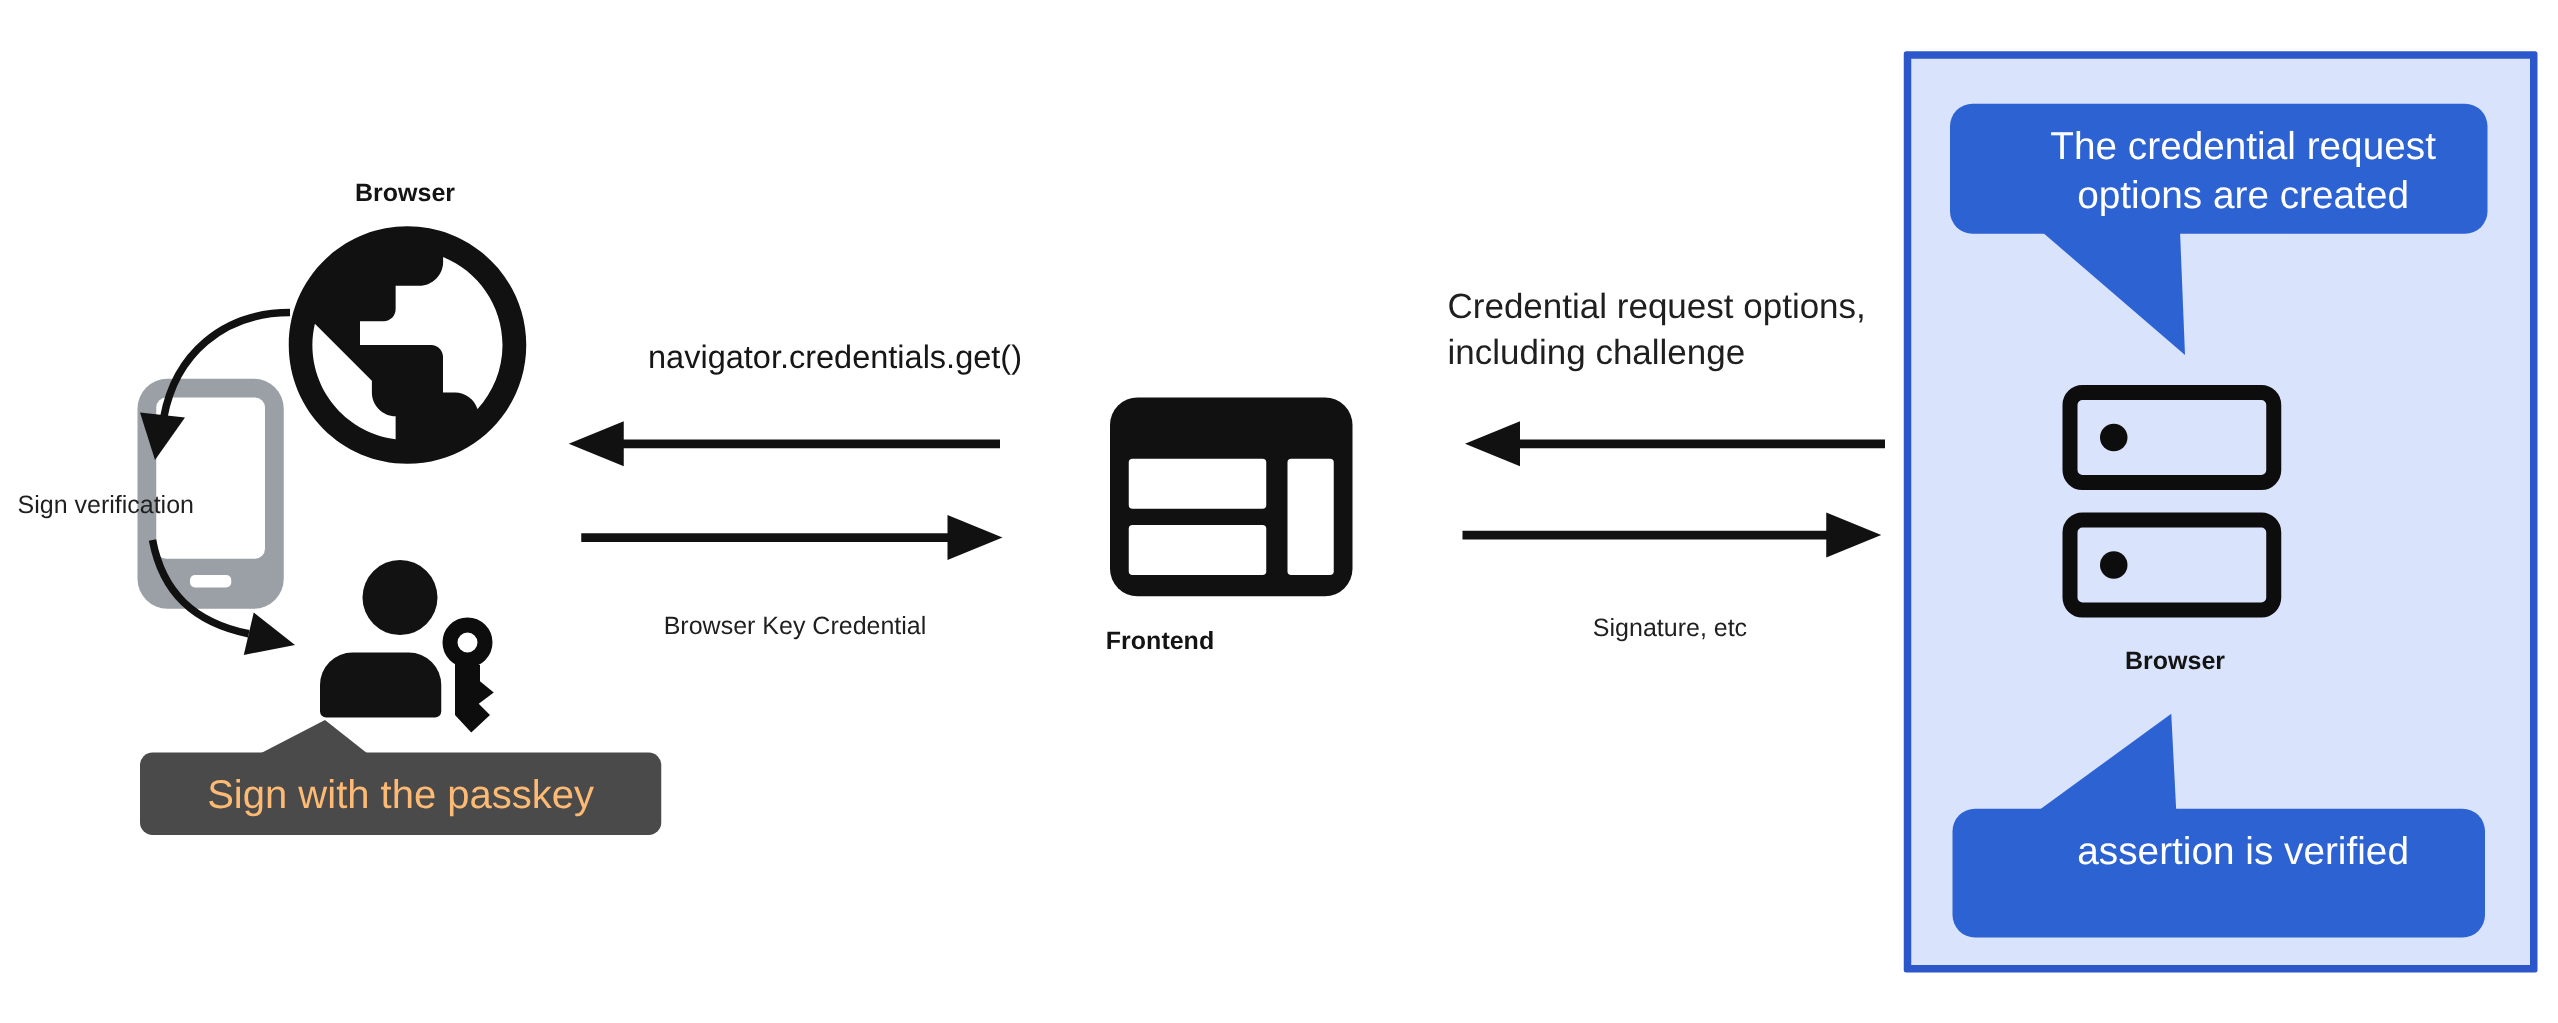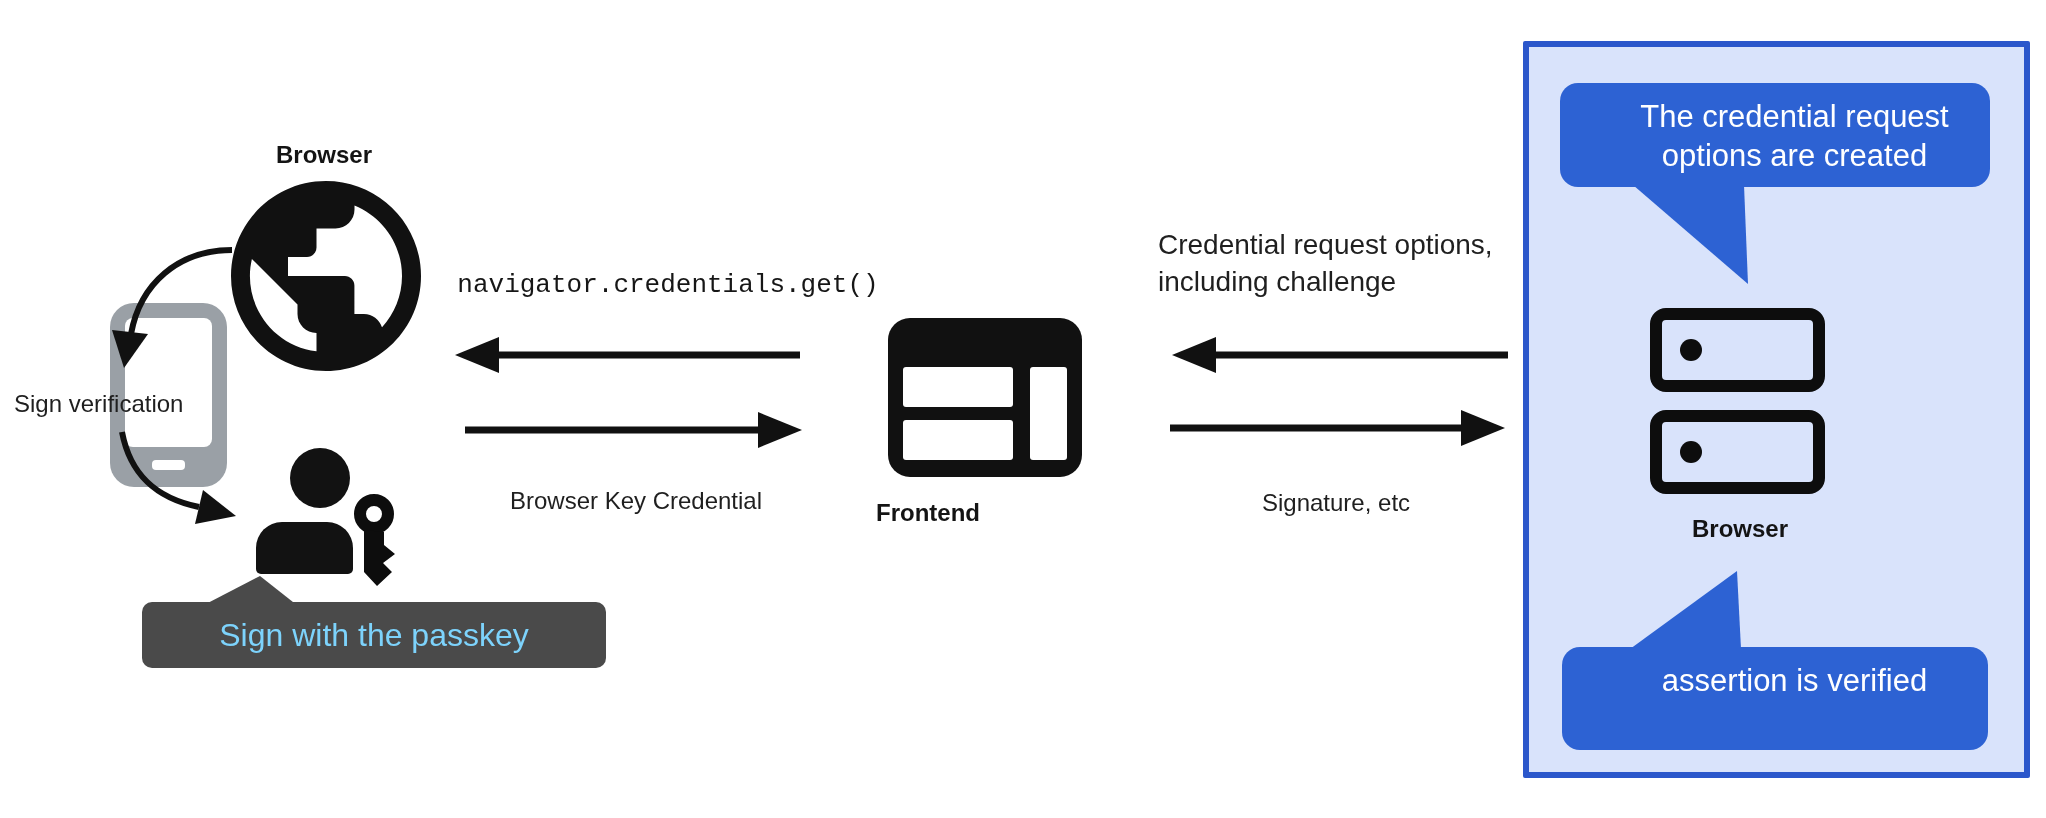--- a/index.html
+++ b/index.html
@@ -1,43 +1,43 @@
 <!DOCTYPE html>
 <html><head>
 <meta charset="utf-8">
 <title>Passkey sign-in flow</title>
 <style>
   html,body{margin:0;padding:0;background:#fff;}
   .canvas{position:relative;width:2046px;height:818px;background:#ffffff;overflow:hidden;
           font-family:"Liberation Sans", sans-serif;color:#1f1f1f;}
-  .lbl{position:absolute;font-size:24px;line-height:30px;color:#1f1f1f;white-space:nowrap;}
+  .lbl{position:absolute;font-size:20px;line-height:30px;color:#1f1f1f;white-space:nowrap;}
   .lbl.bold{font-weight:bold;color:#141414;}
   .center{transform:translateX(-50%);text-align:center;}
 
   
   .phone{position:absolute;left:110px;top:303px;width:117px;height:184px;
          background:#9aa0a6;border-radius:24px;z-index:1;}
   .phone .screen{position:absolute;left:15px;top:15px;right:15px;bottom:40px;
          background:#ffffff;border-radius:8px;}
   .phone .bar{position:absolute;left:42px;bottom:17px;width:33px;height:10px;
          background:#ffffff;border-radius:4px;}
 
   
   .head{position:absolute;left:290px;top:448px;width:60px;height:60px;border-radius:50%;
         background:#121212;z-index:2;}
   .body{position:absolute;left:256px;top:522px;width:97px;height:52px;
         background:#121212;border-radius:26px 26px 5px 5px;z-index:2;}
 
   
-  .tooltip{position:absolute;left:142px;top:602px;width:464px;height:66px;background:#4a4a4a;
-           border-radius:10px;color:#7dd3fc;font-size:32px;line-height:66px;text-align:center;z-index:3;}
+  .tooltip{position:absolute;left:112px;top:602px;width:417px;height:66px;background:#4a4a4a;
+           border-radius:10px;color:#fdba74;font-size:32px;line-height:66px;text-align:center;z-index:3;}
 
   
   .code{position:absolute;left:668px;top:270px;transform:translateX(-50%);
-        font-family:Liberation Mono, monospace;font-size:26px;line-height:30px;color:#161616;}
+        font-family:Liberation Sans, sans-serif;font-size:26px;line-height:30px;color:#161616;}
 
   
   .frontend-icon{position:absolute;left:888px;top:318px;width:194px;height:159px;
                  background:#111;border-radius:22px;z-index:1;}
   .frontend-icon .wa{position:absolute;left:15px;top:49px;width:110px;height:40px;background:#fff;border-radius:3px;}
   .frontend-icon .wb{position:absolute;left:15px;top:102px;width:110px;height:40px;background:#fff;border-radius:3px;}
   .frontend-icon .wc{position:absolute;left:142px;top:49px;width:37px;height:93px;background:#fff;border-radius:3px;}
 
   
   .panel{position:absolute;left:1523px;top:41px;width:507px;height:737px;box-sizing:border-box;

